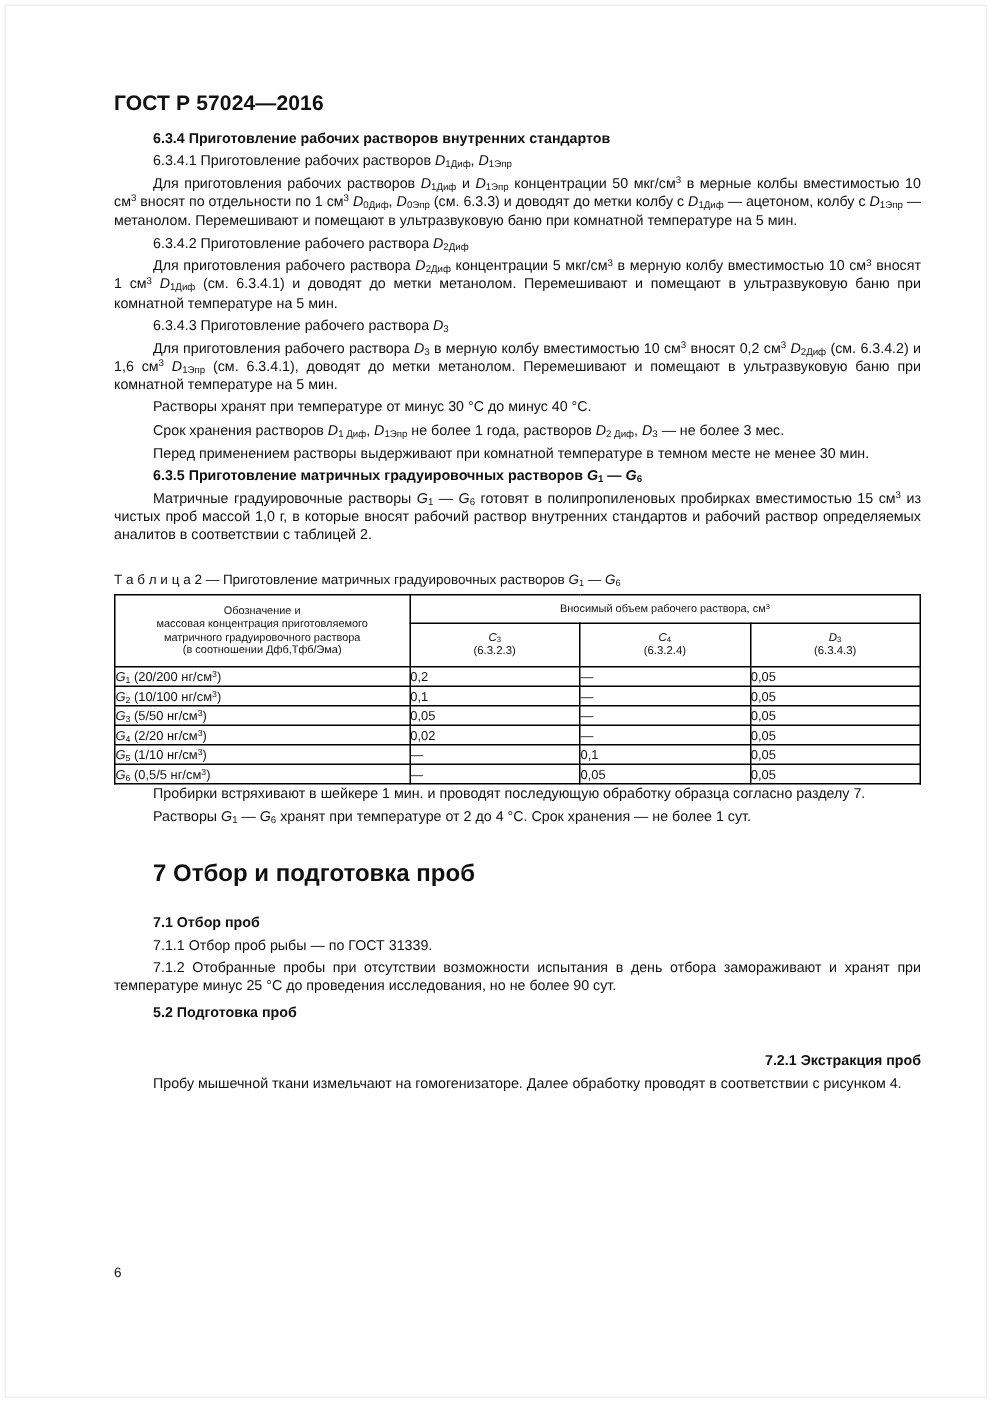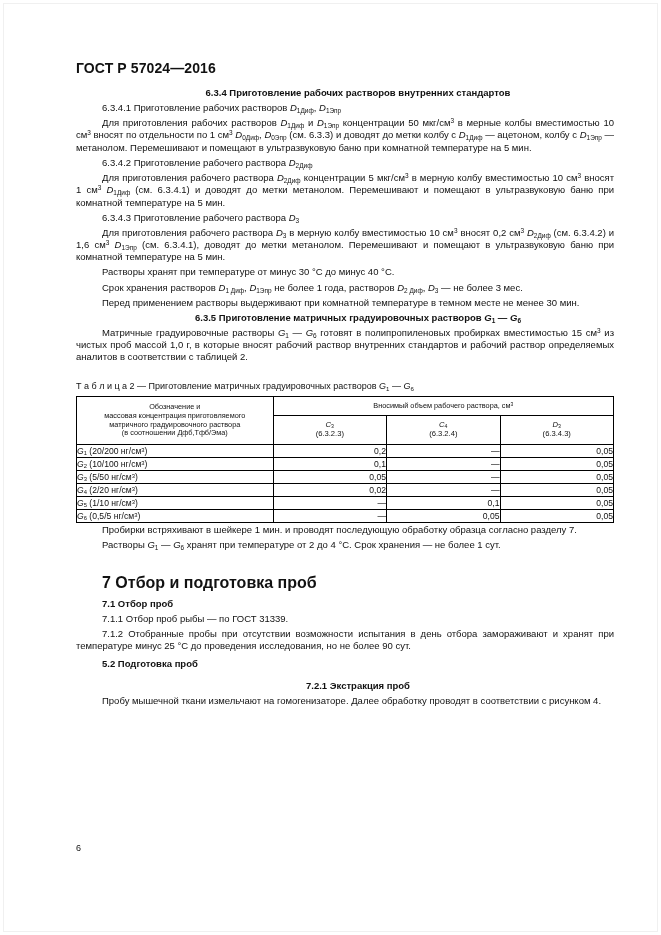--- a/index.html
+++ b/index.html
@@ -49,23 +49,23 @@
   .doc > :first-child { margin-top: 0; }
   .hd, .h2, .h3 { font-weight: bold; }
   .h1 {
     font-weight: bold;
     font-size: 16px;
     line-height: 14px;
     text-indent: 26px;
     margin: 25px 0 0 0;
     text-align: left;
   }
-  .h2 { margin-top: 8px; text-align: left; }
-  .h3 { margin-top: 9px; text-align: center; }
-  .hd { text-align: center; }
+  .h2 { margin-top: 20px; text-align: left; }
+  .h3 { margin-top: 19px; text-align: right; }
+  .hd { text-align: left; }
   .mt-sec7-sub { margin-top: 2px; }
   .mt-72 { margin-top: 6px; }
 
   .tbl-caption {
     margin-top: 16px;
     font-size: 9px;
     line-height: 12.3px;
     text-align: left;
     text-indent: 0;
   }
@@ -107,21 +107,21 @@
     vertical-align: middle;
     border-bottom-width: 2px;
   }
   td.cell-name {
     text-align: left;
     padding: 5px 6px 5px 8px;
     height: 12px;
     vertical-align: middle;
   }
   td.cell-num {
-    text-align: right;
+    text-align: left;
     vertical-align: middle;
     padding: 5px 3px;
   }
   .after-table { margin-top: 1px; }
 
   .folio {
     position: absolute;
     left: 76px;
     top: 843px;
     font-size: 9px;

